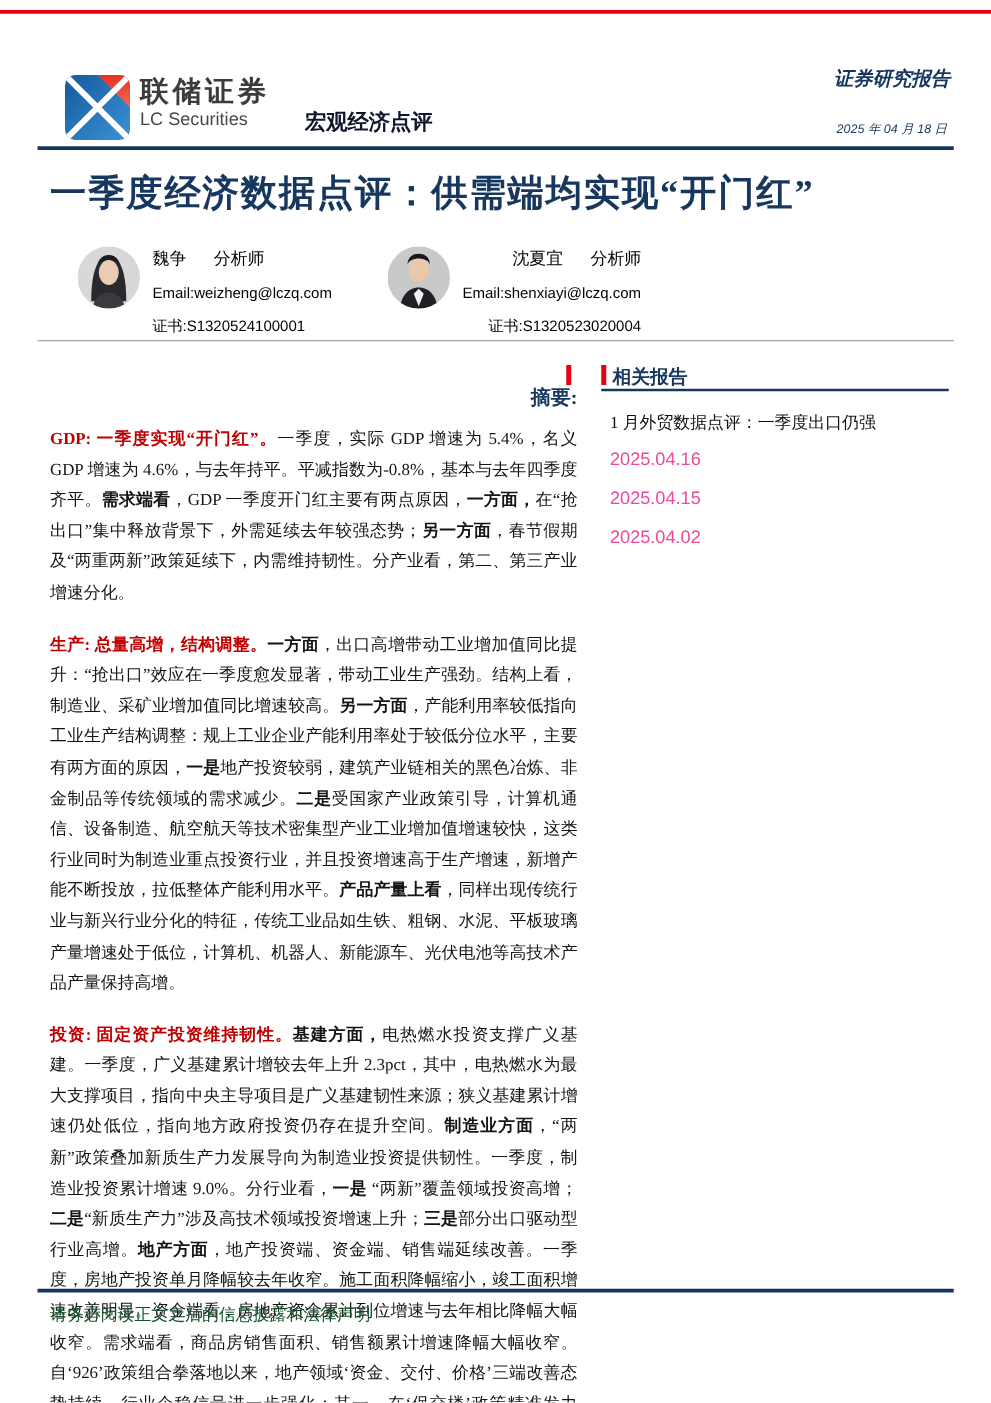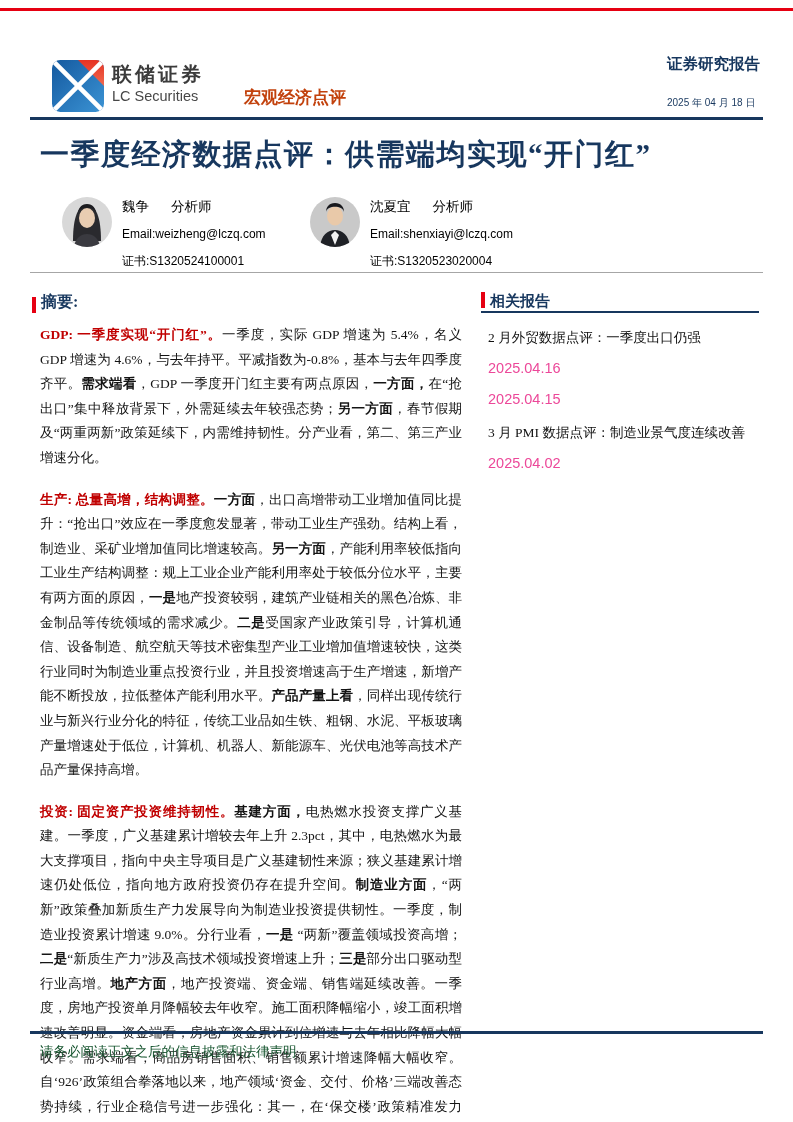--- a/index.html
+++ b/index.html
@@ -8,48 +8,48 @@
     font-family:"Liberation Serif","DejaVu Serif",serif;
     color:#141414;overflow:hidden;
   }
 
   
   .top-red-line{position:absolute;top:8px;left:0;width:793px;height:3px;background:#e60012;}
 
   
   .logo{position:absolute;left:52px;top:60px;width:52px;height:52px;}
   .brand{position:absolute;left:112px;top:61px;}
-  .brand-cn{font-size:20px;letter-spacing:3px;color:#3b3b3b;font-weight:600;line-height:26px;}
+  .brand-cn{font-size:23px;letter-spacing:3px;color:#3b3b3b;font-weight:600;line-height:26px;}
   .brand-en{font-family:"Liberation Sans",sans-serif;font-size:14.5px;color:#474747;line-height:18px;}
   .header-category{position:absolute;left:210px;top:86px;width:170px;text-align:center;
-    font-size:17px;font-weight:bold;color:#c2410c;}
-  .header-right{position:absolute;right:33px;top:54px;text-align:left;}
+    font-size:17px;font-weight:bold;color:#0f172a;}
+  .header-right{position:absolute;right:33px;top:54px;text-align:center;font-style:italic;}
   .report-type{font-size:15.5px;font-weight:bold;color:#17375e;line-height:20px;}
   .report-date{font-family:"Liberation Sans",sans-serif;font-size:10px;color:#17375e;margin-top:22px;}
   .header-rule{position:absolute;top:117px;left:30px;width:733px;height:3px;background:#17375e;}
 
   
   .report-title{position:absolute;left:40px;top:135px;width:720px;
     font-size:29px;font-weight:bold;color:#17375e;letter-spacing:1.5px;}
 
   
   .analyst-photo{position:absolute;width:50px;height:50px;border-radius:50%;overflow:hidden;}
   .photo-1{left:62px;top:197px;}
   .photo-2{left:310px;top:197px;}
   .analyst-block{position:absolute;top:198px;}
   .block-1{left:122px;}
-  .block-2{left:370px;}
+  .block-2{left:370px;text-align:right;}
   .analyst-name{font-size:13.5px;color:#000;margin-bottom:11px;}
   .analyst-name .role{margin-left:22px;}
   .analyst-line{font-family:"Liberation Sans",sans-serif;font-size:12px;color:#000;margin-bottom:12px;}
   .analyst-hairline{position:absolute;top:272px;left:30px;width:733px;height:1px;background:#a6a6a6;}
 
   
   .left-col{position:absolute;left:40px;top:292px;width:422px;}
-  .section-heading{display:flex;align-items:flex-end;margin-left:-8px;margin-bottom:10px;}
+  .section-heading{display:flex;align-items:flex-end;margin-left:-8px;margin-bottom:10px;flex-direction:column;}
   .red-bar{width:4px;height:16px;background:#e60012;margin-right:5px;}
   .summary-title{font-size:16px;font-weight:bold;color:#17375e;}
   .left-col p{font-size:13.5px;line-height:24.6px;text-align:justify;margin:0 0 17px 0;}
   .run-rb{color:#c00000;font-weight:bold;}
   .run-b{font-weight:bold;}
 
   
   .right-col{position:absolute;left:481px;top:292px;width:278px;}
   .related-heading{display:flex;align-items:flex-start;padding-bottom:0;border-bottom:2.5px solid #17375e;}
   .related-title{font-size:15px;font-weight:bold;color:#17375e;}
@@ -147,22 +147,21 @@
   <p><span class="run-rb">生产: 总量高增，结构调整。</span><span class="run-b">一方面</span><span class="run-n">，出口高增带动工业增加值同比提升：“抢出口”效应在一季度愈发显著，带动工业生产强劲。结构上看，制造业、采矿业增加值同比增速较高。</span><span class="run-b">另一方面</span><span class="run-n">，产能利用率较低指向工业生产结构调整：规上工业企业产能利用率处于较低分位水平，主要有两方面的原因，</span><span class="run-b">一是</span><span class="run-n">地产投资较弱，建筑产业链相关的黑色冶炼、非金制品等传统领域的需求减少。</span><span class="run-b">二是</span><span class="run-n">受国家产业政策引导，计算机通信、设备制造、航空航天等技术密集型产业工业增加值增速较快，这类行业同时为制造业重点投资行业，并且投资增速高于生产增速，新增产能不断投放，拉低整体产能利用水平。</span><span class="run-b">产品产量上看</span><span class="run-n">，同样出现传统行业与新兴行业分化的特征，传统工业品如生铁、粗钢、水泥、平板玻璃产量增速处于低位，计算机、机器人、新能源车、光伏电池等高技术产品产量保持高增。</span></p>
   <p><span class="run-rb">投资: 固定资产投资维持韧性。</span><span class="run-b">基建方面，</span><span class="run-n">电热燃水投资支撑广义基建。一季度，广义基建累计增较去年上升 2.3pct，其中，电热燃水为最大支撑项目，指向中央主导项目是广义基建韧性来源；狭义基建累计增速仍处低位，指向地方政府投资仍存在提升空间。</span><span class="run-b">制造业方面</span><span class="run-n">，“两新”政策叠加新质生产力发展导向为制造业投资提供韧性。一季度，制造业投资累计增速 9.0%。分行业看，</span><span class="run-b">一是</span><span class="run-n"> “两新”覆盖领域投资高增；</span><span class="run-b">二是</span><span class="run-n">“新质生产力”涉及高技术领域投资增速上升；</span><span class="run-b">三是</span><span class="run-n">部分出口驱动型行业高增。</span><span class="run-b">地产方面</span><span class="run-n">，地产投资端、资金端、销售端延续改善。一季度，房地产投资单月降幅较去年收窄。施工面积降幅缩小，竣工面积增速改善明显。资金端看，房地产资金累计到位增速与去年相比降幅大幅收窄。需求端看，商品房销售面积、销售额累计增速降幅大幅收窄。自‘926’政策组合拳落地以来，地产领域‘资金、交付、价格’三端改善态势持续，行业企稳信号进一步强化：其一，在‘保交楼’政策精准发力下，房企资金压力显著缓释，竣工面积增速实现大幅提升；其二，随着‘存量化解’政策持续显效，房地产市场价格呈现企稳回升态势。</span></p>
 </div>
 
 <div class="right-col">
   <div class="related-heading">
     <span class="red-bar"></span>
     <span class="related-title">相关报告</span>
   </div>
   <div class="related-list">
-    <div class="related-item-title">2 月外贸数据点评：一季度出口仍强</div>
+    <div class="related-item-title">1 月外贸数据点评：一季度出口仍强</div>
     <div class="related-item-date">2025.04.16</div>
     <div class="related-item-date">2025.04.15</div>
-    <div class="related-item-title">3 月 PMI 数据点评：制造业景气度连续改善</div>
     <div class="related-item-date">2025.04.02</div>
   </div>
 </div>
 
 <div class="footer-rule"></div>
 <div class="footer-text">请务必阅读正文之后的信息披露和法律声明</div>
 
 </body></html>

